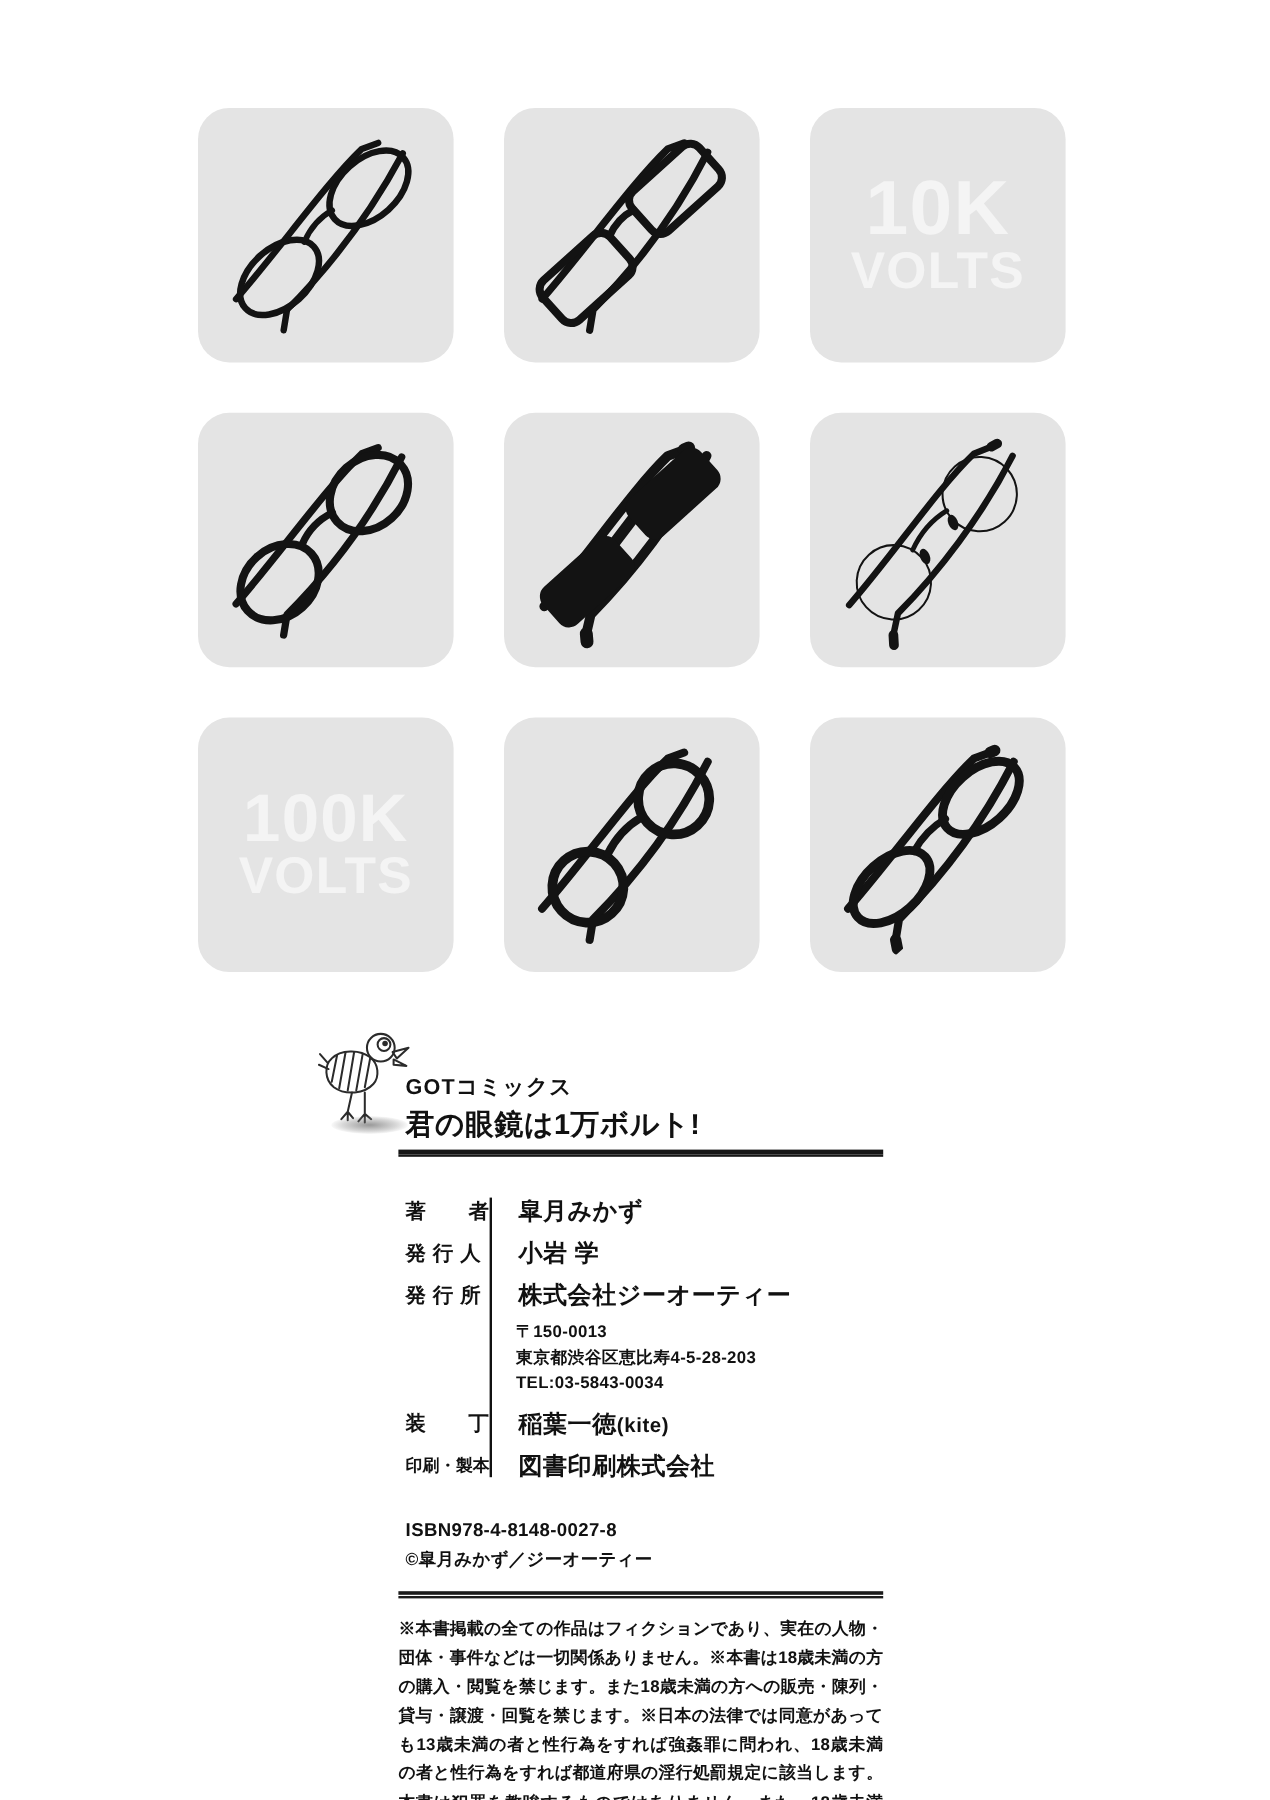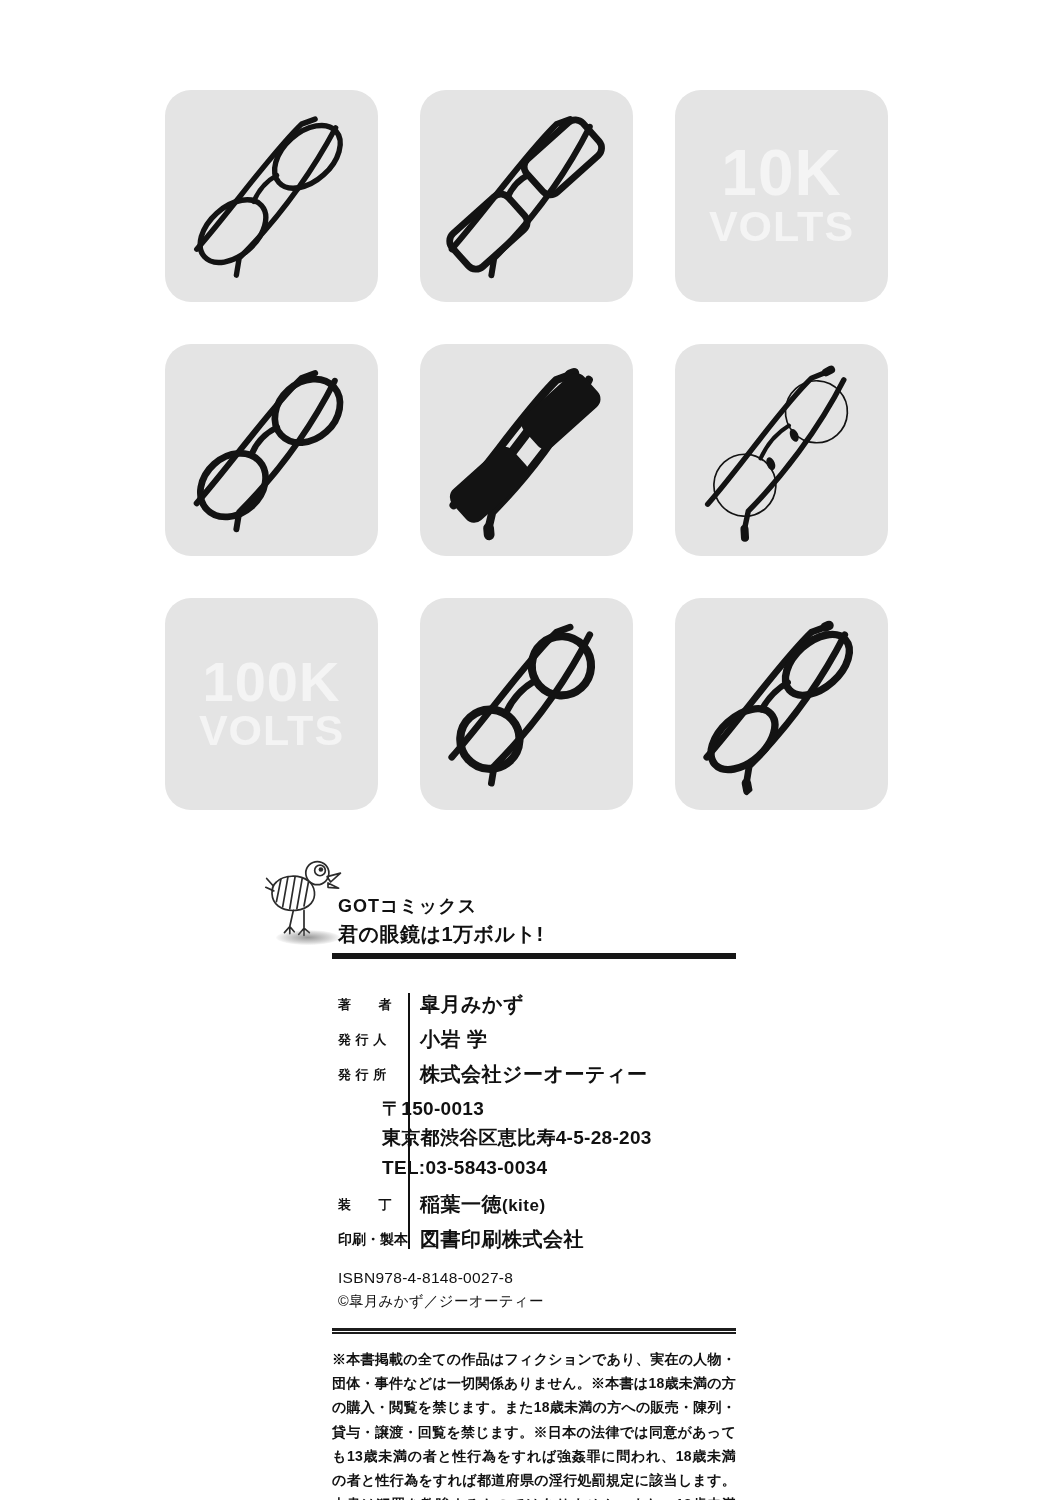--- a/index.html
+++ b/index.html
@@ -29,35 +29,35 @@
   
   .bird { position:absolute; left:264px; top:852px; }
   .bird-shadow {
     position:absolute; left:276px; top:930px; width:64px; height:15px; border-radius:50%;
     background:radial-gradient(ellipse at center, rgba(85,85,85,0.6) 0%, rgba(130,130,130,0.3) 50%, rgba(255,255,255,0) 74%);
   }
 
   
   .colophon { position:absolute; left:332px; top:894px; width:404px; }
   .imprint { font-size:18px; font-weight:bold; letter-spacing:1px; padding-left:6px; }
-  .book-title { font-size:20px; font-weight:bold; letter-spacing:0.5px; margin-top:3px; padding-left:6px; }
+  .book-title { font-size:24px; font-weight:bold; letter-spacing:0.5px; margin-top:3px; padding-left:6px; }
   .title-rule { margin-top:5px; height:4px; border-top:4px solid #161616; border-bottom:2px solid #161616; }
   .edition { font-size:19px; font-weight:bold; letter-spacing:1.5px; margin-top:9px; padding-left:6px; }
 
   .credits { position:relative; margin-top:32px; padding-left:6px; }
   .credits::before { content:''; position:absolute; left:76px; top:2px; bottom:4px; width:2px; background:#111; }
   .credit-row { display:flex; align-items:center; margin-bottom:8px; }
-  .credit-label { width:70px; font-size:13px; font-weight:bold; flex-shrink:0; letter-spacing:0.5px; }
+  .credit-label { width:70px; font-size:17px; font-weight:bold; flex-shrink:0; letter-spacing:0.5px; }
   .credit-label.small { font-size:14px; letter-spacing:0; }
-  .credit-value { margin-left:12px; font-size:20px; font-weight:bold; letter-spacing:0.5px; }
+  .credit-value { margin-left:24px; font-size:20px; font-weight:bold; letter-spacing:0.5px; }
   .credit-suffix { font-size:17px; font-weight:bold; }
-  .credit-details { margin:-2px 0 9px 44px; font-size:19px; font-weight:bold; line-height:1.55; letter-spacing:0.3px; }
+  .credit-details { margin:-2px 0 9px 92px; font-size:14px; font-weight:bold; line-height:1.55; letter-spacing:0.3px; }
   .credit-details div { white-space:nowrap; }
 
-  .isbn-block { margin-top:16px; padding-left:6px; font-weight:normal; }
+  .isbn-block { margin-top:32px; padding-left:6px; font-weight:bold; }
   .isbn { font-size:15.5px; letter-spacing:0.3px; }
   .copyright { font-size:14.5px; margin-top:5px; letter-spacing:0.3px; }
 
   .bottom-rule { margin-top:17px; height:6px; border-top:3px solid #1c1c1c; border-bottom:2px solid #1c1c1c; }
   .disclaimer {
     margin-top:13px; font-size:14px; font-weight:bold; line-height:1.72;
     text-align:justify; line-break:anywhere; letter-spacing:0.2px;
   }
 
   .ink { stroke:#131313; fill:none; stroke-linecap:round; stroke-linejoin:round; }

